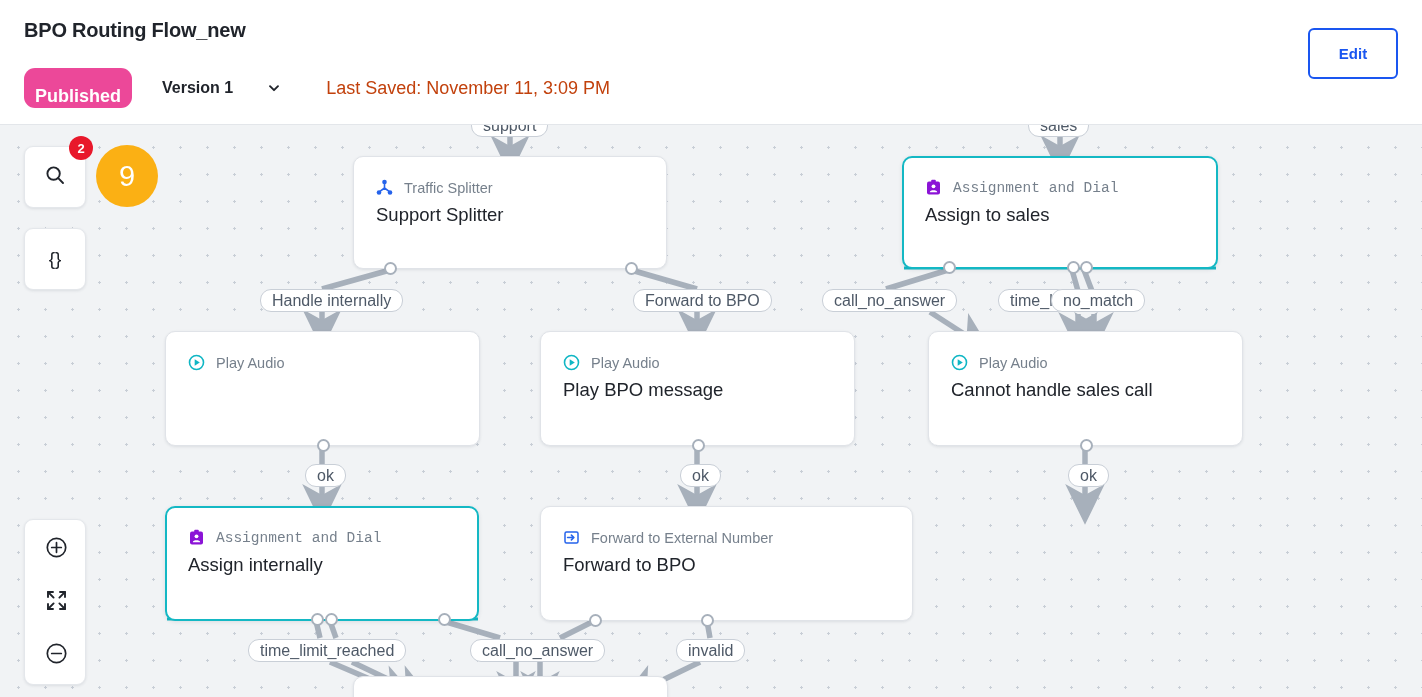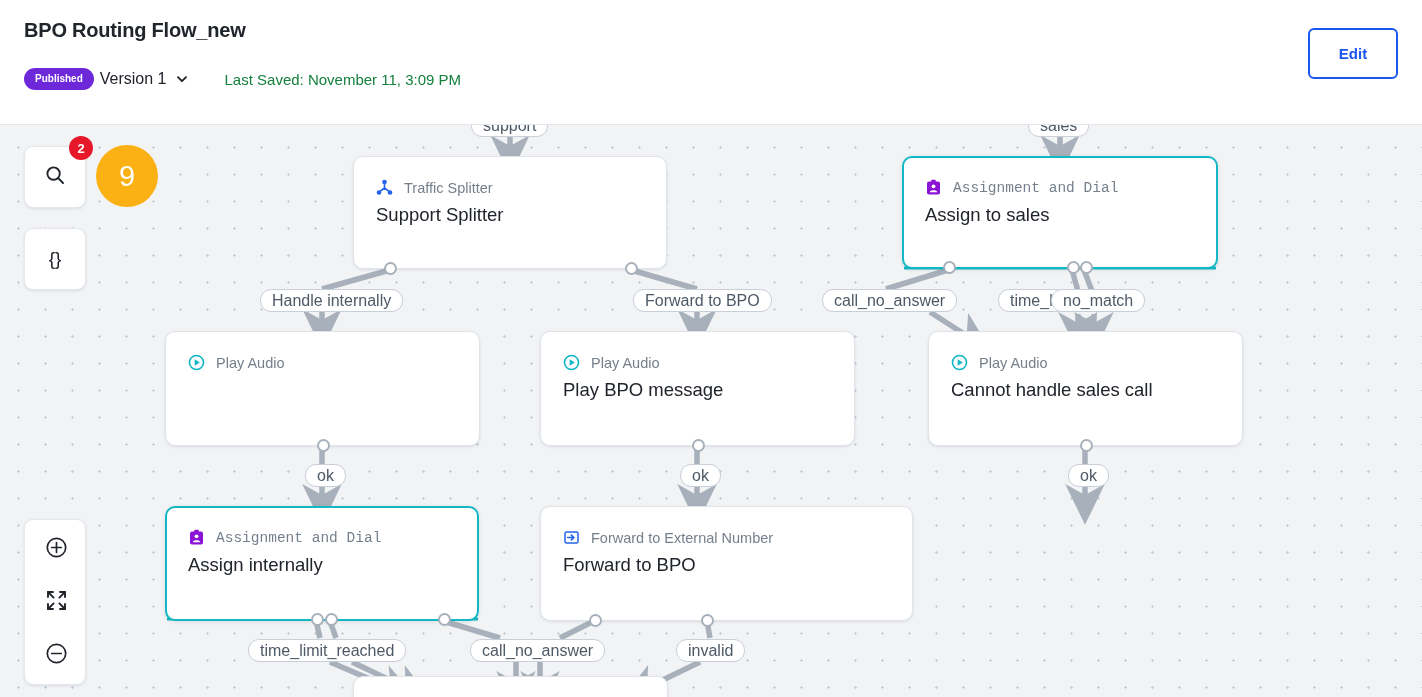--- a/index.html
+++ b/index.html
@@ -29,42 +29,43 @@
     color: #20242b;
     letter-spacing: -0.2px;
   }
   #meta-row {
     position: absolute;
     left: 24px; top: 68px;
     display: flex;
     align-items: center;
   }
   #published-badge {
-    background: #6d28d9;
+    background: #ec4899;
     color: #ffffff;
-    font-size: 10px;
+    font-size: 18px;
     font-weight: bold;
     border-radius: 11px;
-    padding: 3px 11px 4px 11px;
+    padding: 21px 11px 4px 11px;
     line-height: 15px;
   }
   #version-select {
-    margin-left: 6px;
+    margin-left: 30px;
     display: flex;
     align-items: center;
     font-size: 16px;
-    font-weight: normal;
+    font-weight: bold;
     color: #20242b;
     cursor: pointer;
+    gap: 26px;
   }
   #version-caret { margin-left: 8px; display: inline-flex; }
   #last-saved {
-    margin-left: 36px;
-    font-size: 15px;
-    color: #15803d;
+    margin-left: 45px;
+    font-size: 18px;
+    color: #c2410c;
   }
   #edit-button {
     position: absolute;
     right: 24px; top: 28px;
     width: 90px; height: 51px;
     border: 2px solid #1a56f0;
     border-radius: 6px;
     background: #ffffff;
     color: #1a56f0;
     font-size: 15px;

